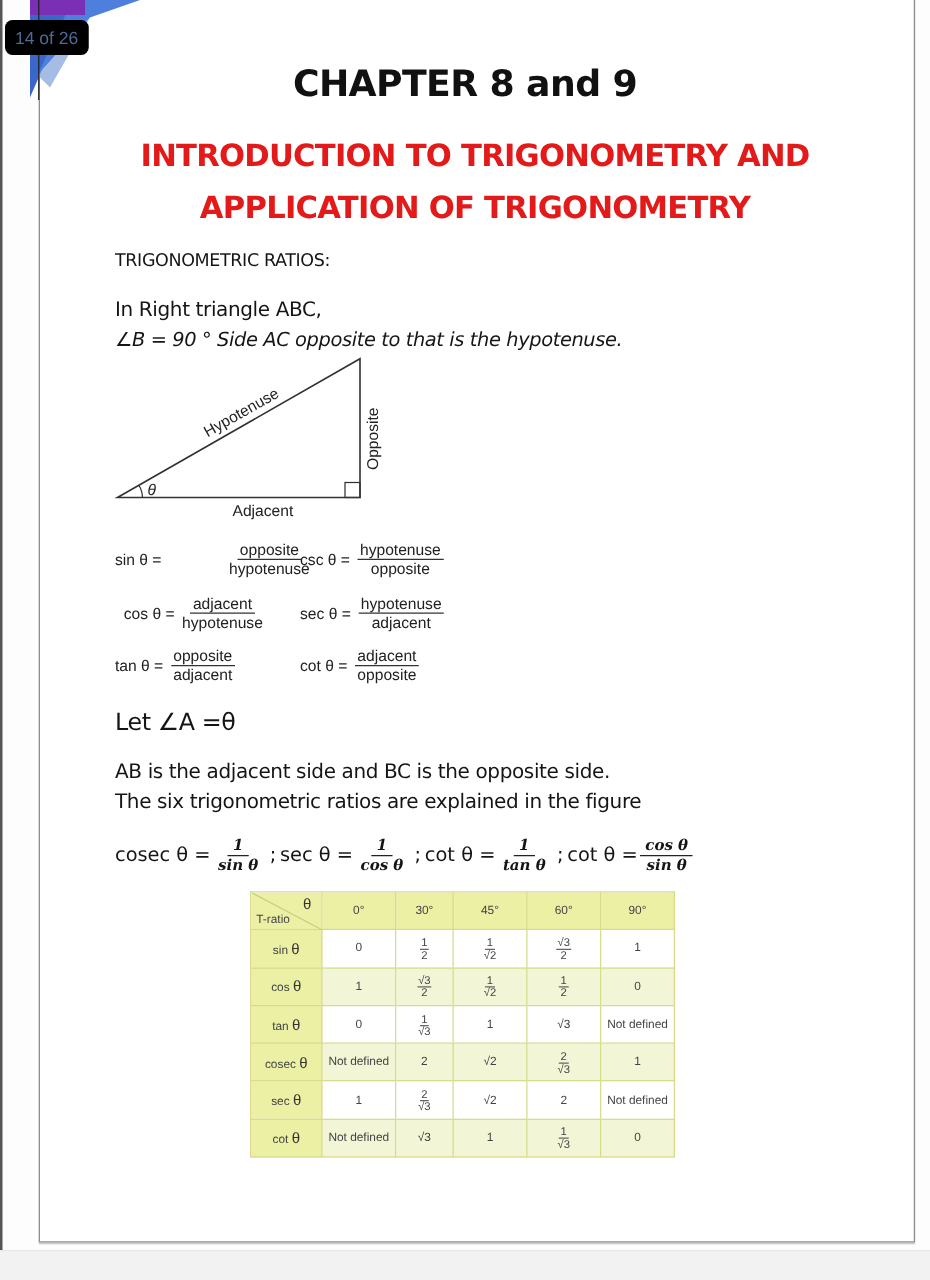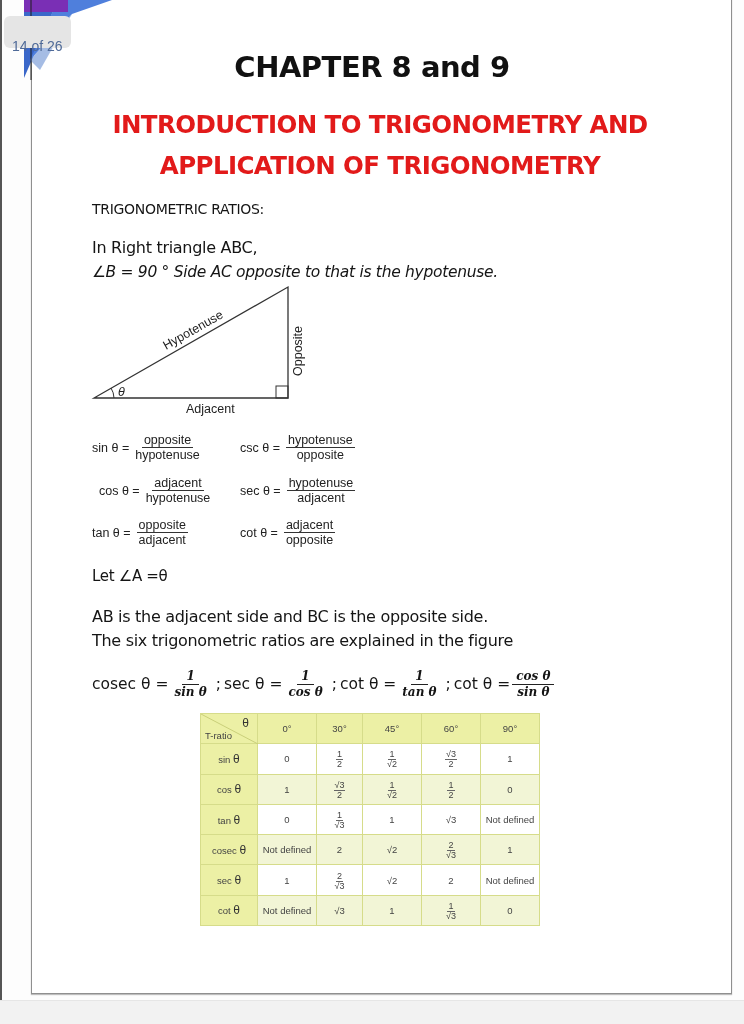--- a/index.html
+++ b/index.html
@@ -10,22 +10,22 @@
     .bottom-strip { position: absolute; left: 0; top: 1000px; width: 744px; height: 24px; background: #f2f2f2; border-top: 1px solid #e6e6e6; }
 
     .page {
       position: absolute; left: 31px; top: -2px; width: 701px; height: 996px;
       background: #fff; border: 1px solid #8f8f8f; box-shadow: 0 1px 1px #bdbdbd;
     }
 
     
     .ribbon { position: absolute; left: 0; top: 0; width: 120px; height: 80px; pointer-events: none; }
     .page-badge {
-      position: absolute; left: 4px; top: 16px; height: 28px; padding: 16px 8px;
-      background: #e5e5e5; border-radius: 6px; color: #4f6a98;
+      position: absolute; left: 4px; top: 16px; height: 28px; padding: 0 8px;
+      background: #000000; border-radius: 6px; color: #4f6a98;
       font-size: 14px; line-height: 28px;
     }
 
     .title-chapter {
       position: absolute; left: 0; width: 744px; top: 50px; text-align: center;
       font-family: "DejaVu Sans", sans-serif; font-weight: bold; font-size: 29px; color: #111;
       letter-spacing: -0.5px;
     }
     .title-red {
       position: absolute; left: 0; width: 760px; text-align: center;
@@ -99,21 +99,21 @@
 <svg class="tri-svg" viewBox="0 0 230 140">
   <polygon points="6,118 200,118 200,7" fill="none" stroke="#333" stroke-width="1.3"></polygon>
   <rect x="188" y="106" width="12" height="12" fill="none" stroke="#333" stroke-width="1"></rect>
   <path d="M 26 118 A 20 20 0 0 0 23 108" fill="none" stroke="#333" stroke-width="1"></path>
   <text x="30" y="116" font-style="italic">θ</text>
   <text x="0" y="0" transform="translate(78,70) rotate(-29.5)">Hypotenuse</text>
   <text x="0" y="0" transform="translate(214,96) rotate(-90)">Opposite</text>
   <text x="98" y="133">Adjacent</text>
 </svg>
 
-<div class="ratio" style="left:92px; top:433px;">
+<div class="ratio" style="left:92px; top:433px;gap:48px;">
   <span class="lhs">sin θ =</span>
   <span class="frac">
       <span class="num">opposite</span>
       <span class="den">hypotenuse</span>
     </span>
 </div>
 <div class="ratio" style="left:240px; top:433px;">
   <span class="lhs">csc θ =</span>
   <span class="frac">
       <span class="num">hypotenuse</span>
@@ -142,21 +142,21 @@
     </span>
 </div>
 <div class="ratio" style="left:240px; top:518px;">
   <span class="lhs">cot θ =</span>
   <span class="frac">
       <span class="num">adjacent</span>
       <span class="den">opposite</span>
     </span>
 </div>
 
-<div class="para" style="top:567px; font-size:15px;">Let ∠A =θ</div>
+<div class="para" style="top:567px; font-size:19px;">Let ∠A =θ</div>
 <div class="para" style="top:607px;">AB is the adjacent side and BC is the opposite side.</div>
 <div class="para" style="top:631px;">The six trigonometric ratios are explained in the figure</div>
 
 <div class="recip">
   <span>cosec θ =</span>
   <span class="rfrac">
       <span class="num">1</span>
       <span class="den">sin θ</span>
     </span>
   <span class="sep">;</span>

